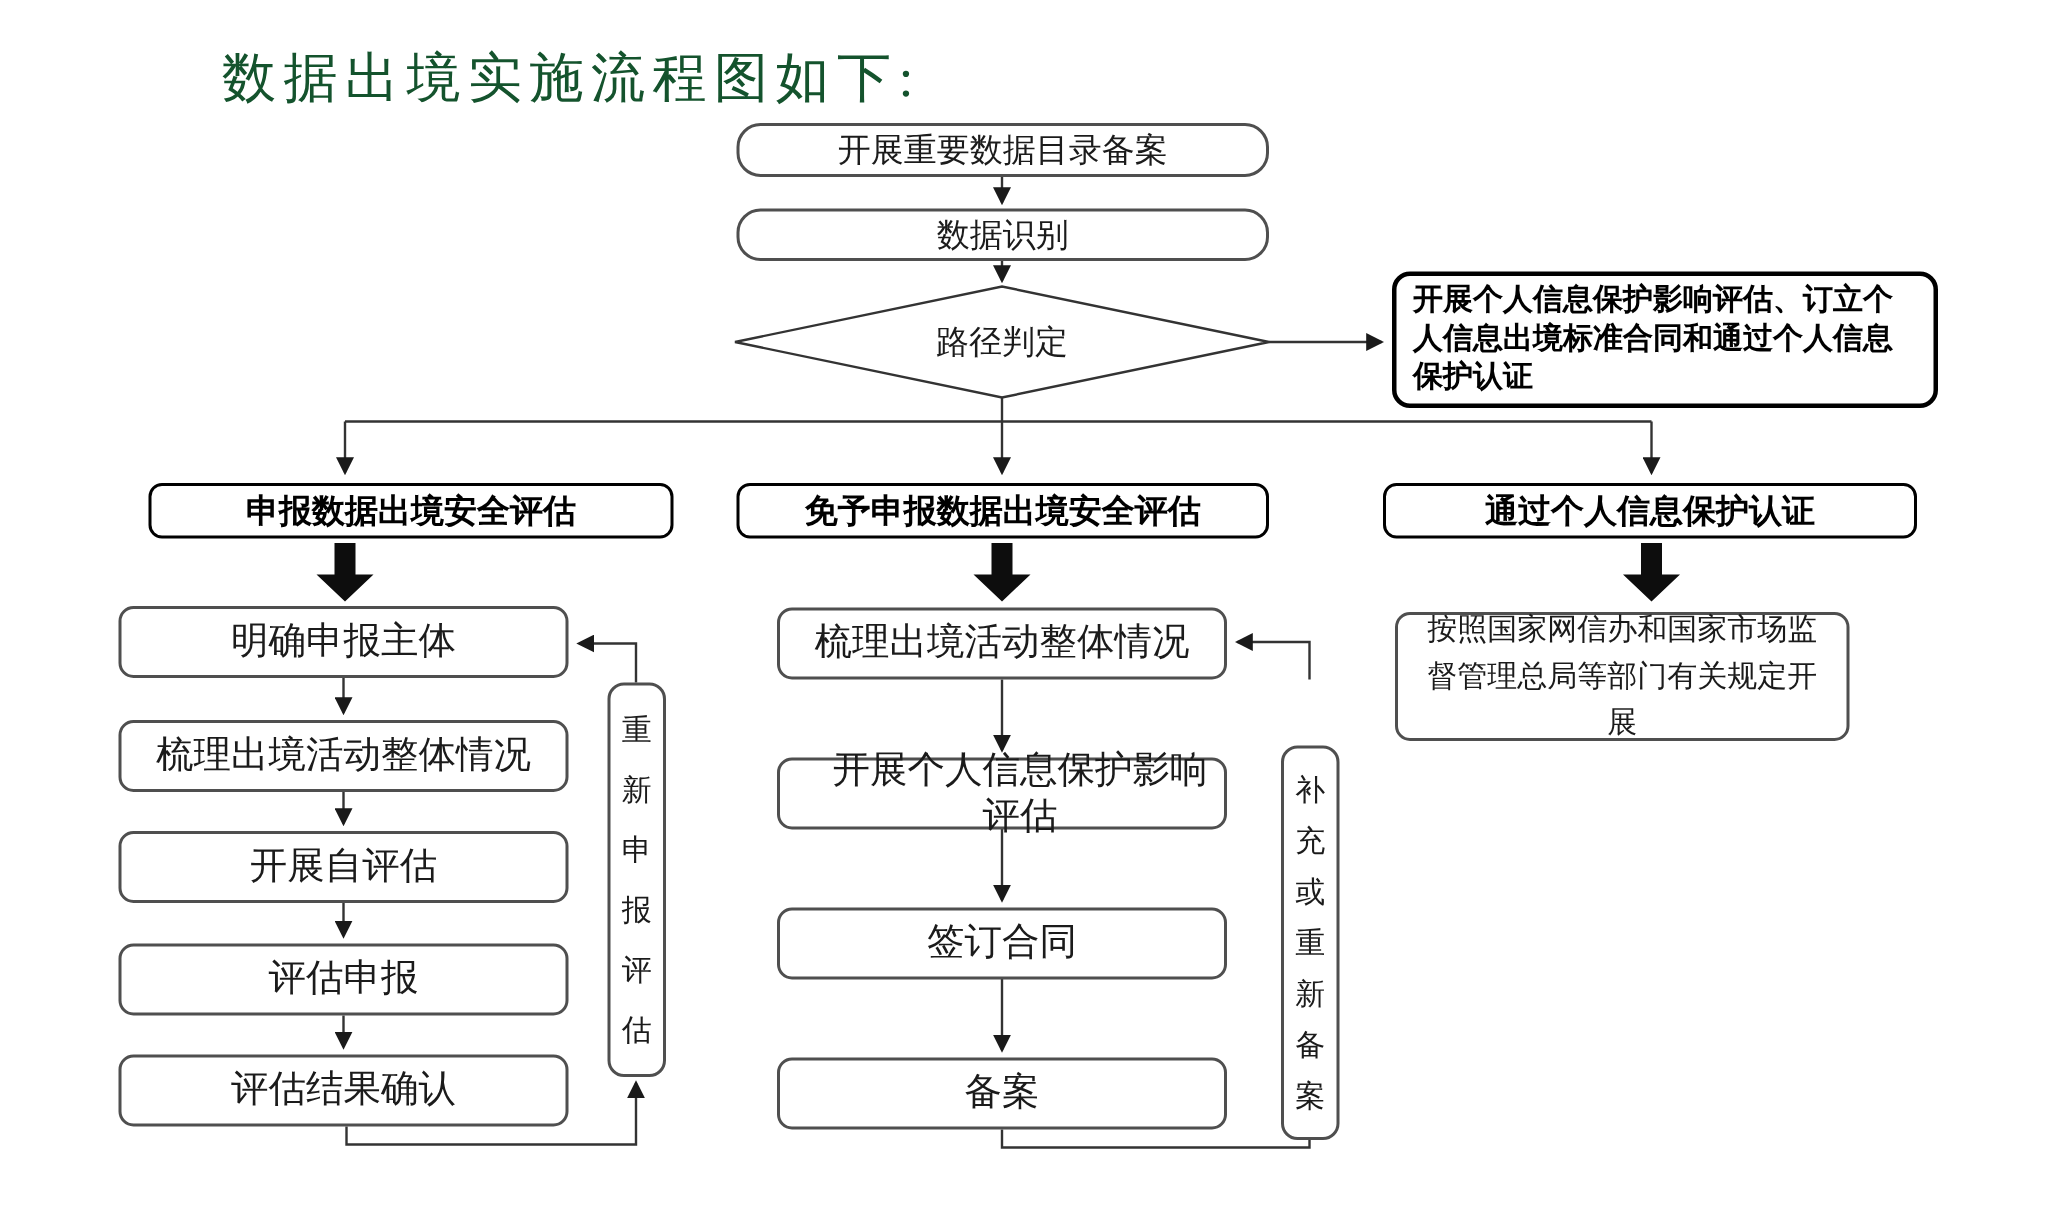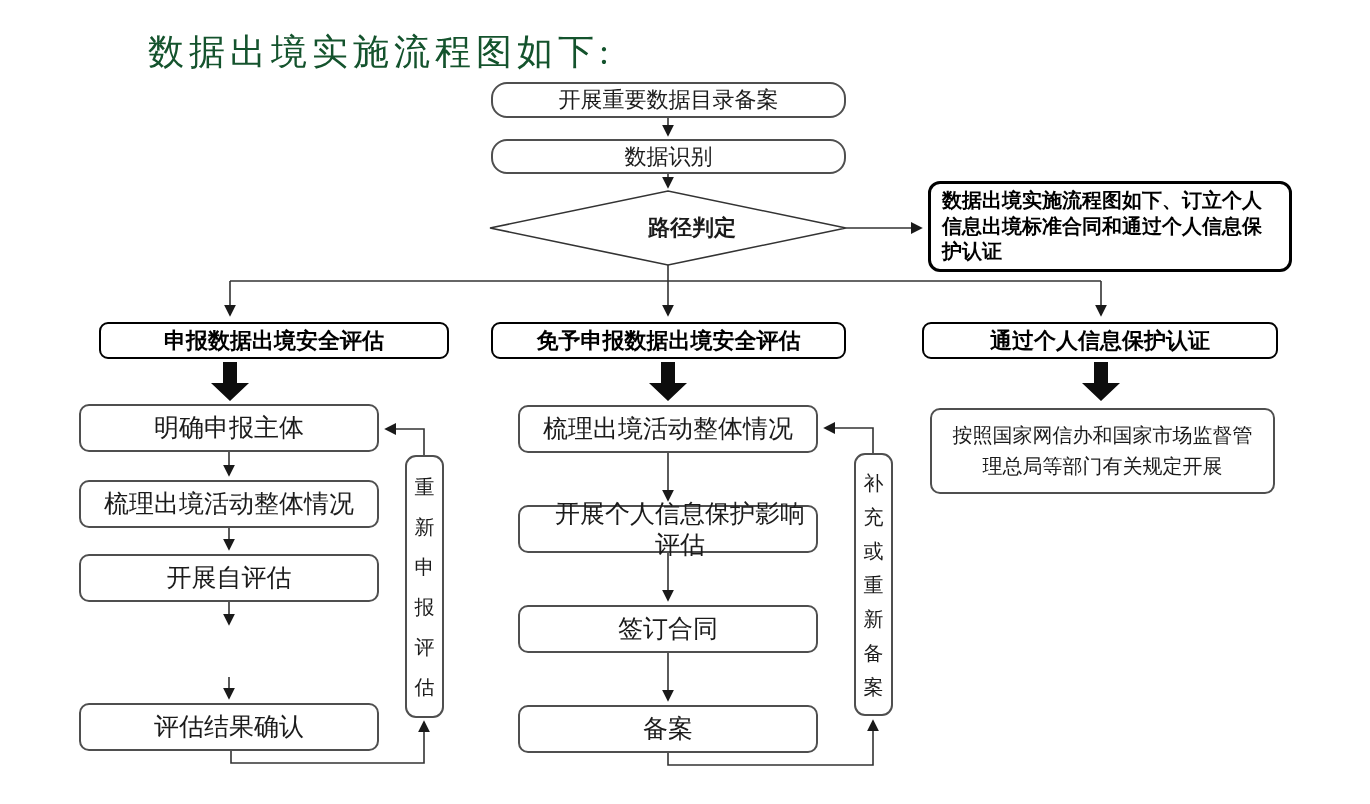--- a/index.html
+++ b/index.html
@@ -26,21 +26,21 @@
     border:3px solid #000; border-radius:12px; font-weight:bold; color:#000;
     font-size:20px; line-height:1.28; text-align:left;
     justify-content:flex-start; padding:2px 11px;
   }
   .plain { border:none; background:transparent; font-size:22px; }
   .vbox {
     font-size:20px; word-break:break-all; padding:15px 2px;
     border-radius:11px;
   }
   .vb6 { line-height:40px; }
-  .vb7 { line-height:34px; }
+  .vb7 { line-height:34px;margin-top:44px; }
   .note { font-size:20px; line-height:1.55; padding:0 14px; }
 </style>
 </head>
 <body>
 
 <div class="stage">
 
   <div class="fig-title">数据出境实施流程图如下:</div>
 
   <svg class="wires" width="1370" height="804" viewBox="0 0 1370 804">
@@ -78,36 +78,37 @@
     <line x1="668" y1="453" x2="668" y2="500" stroke="#333" stroke-width="1.6" marker-end="url(#arr)"></line>
     <line x1="668" y1="552" x2="668" y2="600" stroke="#333" stroke-width="1.6" marker-end="url(#arr)"></line>
     <line x1="668" y1="652" x2="668" y2="700" stroke="#333" stroke-width="1.6" marker-end="url(#arr)"></line>
 
     <path d="M873 453 V428 H825" fill="none" stroke="#333" stroke-width="1.6" marker-end="url(#arr)"></path>
     <path d="M668 753 V765 H873 V721" fill="none" stroke="#333" stroke-width="1.6" marker-end="url(#arr)"></path>
   </svg>
 
   <div class="node top-step" style="left:491px; top:82px; width:355px; height:36px;">开展重要数据目录备案</div>
   <div class="node top-step" style="left:491px; top:139px; width:355px; height:35px;">数据识别</div>
-  <div class="node plain" style="left:592px; top:215px; width:200px; height:26px;font-weight:bold;">路径判定</div>
-  <div class="node exempt" style="left:928px; top:181px; width:364px; height:91px;">数据出境实施流程图如下、订立个人信息出境标准合同和通过个人信息保护认证</div>
+  <div class="node plain" style="left:568px; top:215px; width:200px; height:26px;">路径判定</div>
+  <div class="node exempt" style="left:928px; top:181px; width:364px; height:91px;">开展个人信息保护影响评估、订立个人信息出境标准合同和通过个人信息保护认证</div>
 
   <div class="node bold-node hdr" style="left:55px; top:322px; width:350px; height:37px;margin-left:44px;">申报数据出境安全评估</div>
   <div class="node bold-node hdr" style="left:491px; top:322px; width:355px; height:37px;">免予申报数据出境安全评估</div>
   <div class="node bold-node hdr" style="left:922px; top:322px; width:356px; height:37px;">通过个人信息保护认证</div>
 
   <div class="node" style="left:79px; top:404px; width:300px; height:48px;">明确申报主体</div>
   <div class="node" style="left:79px; top:480px; width:300px; height:48px;">梳理出境活动整体情况</div>
   <div class="node" style="left:79px; top:554px; width:300px; height:48px;">开展自评估</div>
+  <div class="node" style="left:79px; top:629px; width:300px; height:48px;">评估申报</div>
   <div class="node" style="left:79px; top:703px; width:300px; height:48px;">评估结果确认</div>
 
   <div class="node vbox vb6" style="left:405px; top:455px; width:39px; height:263px;">重新申报评估</div>
 
   <div class="node" style="left:518px; top:405px; width:300px; height:48px;">梳理出境活动整体情况</div>
   <div class="node" style="left:518px; top:505px; width:300px; height:48px;padding-left:24px;">开展个人信息保护影响评估</div>
   <div class="node" style="left:518px; top:605px; width:300px; height:48px;">签订合同</div>
   <div class="node" style="left:518px; top:705px; width:300px; height:48px;">备案</div>
 
   <div class="node vbox vb7" style="left:854px; top:453px; width:39px; height:263px;">补充或重新备案</div>
 
-  <div class="node note" style="left:930px; top:408px; width:345px; height:86px;">按照国家网信办和国家市场监督管理总局等部门有关规定开展</div>
+  <div class="node note" style="left:930px; top:408px; width:303px; height:86px;">按照国家网信办和国家市场监督管理总局等部门有关规定开展</div>
 
 </div>
 
 </body></html>

